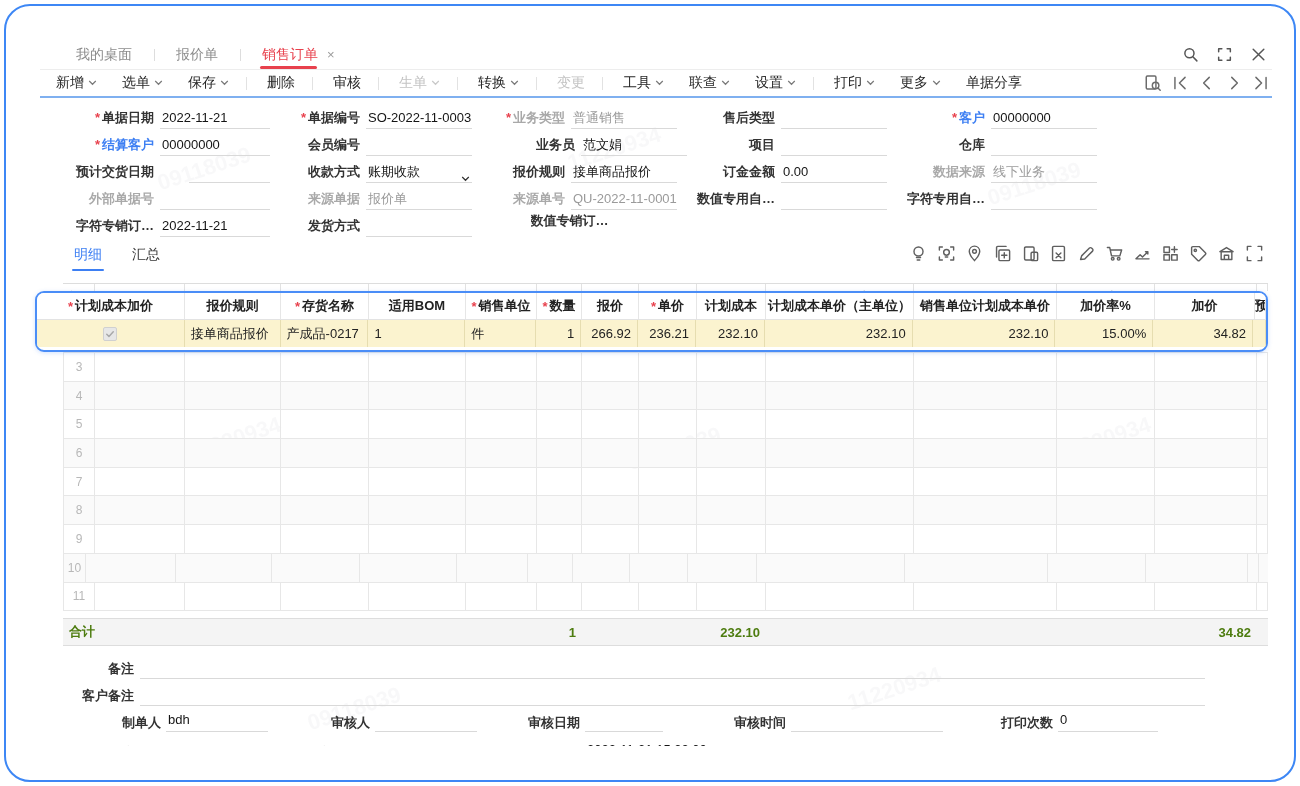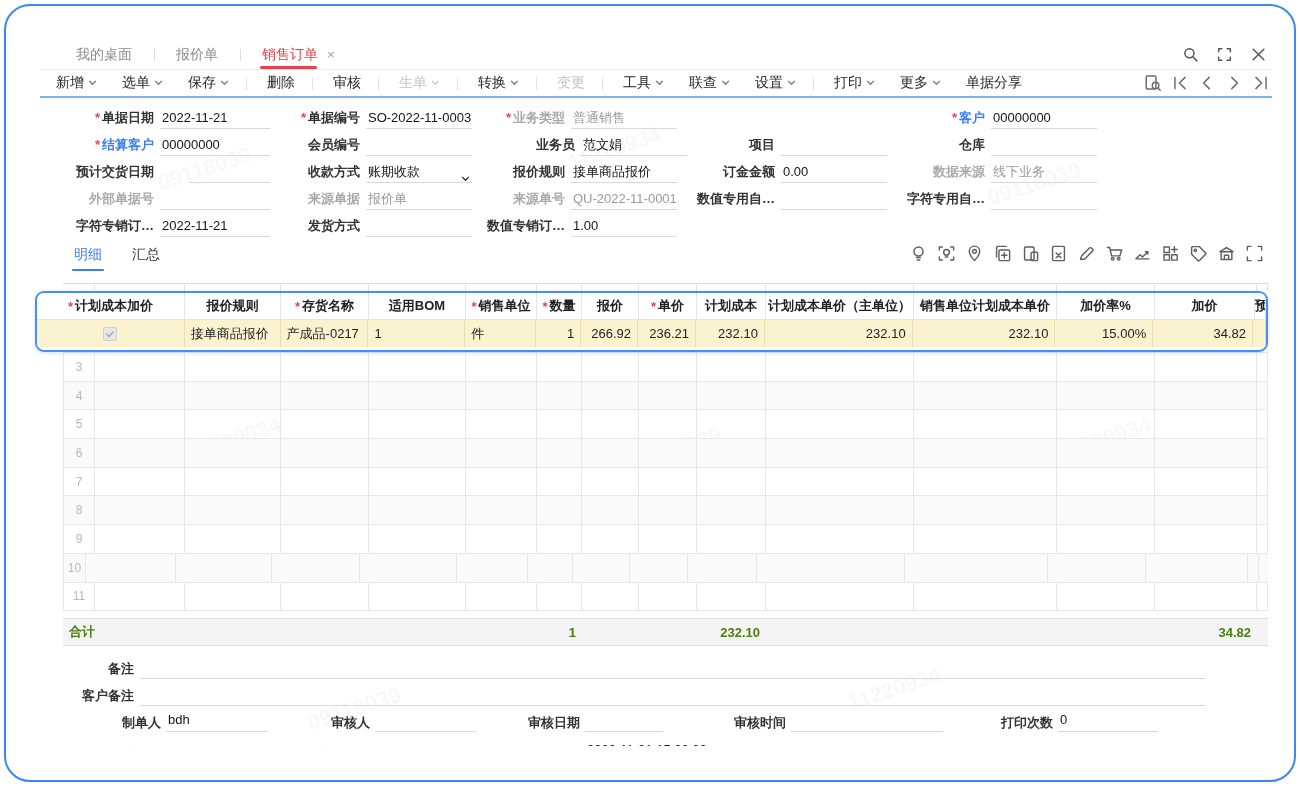--- a/index.html
+++ b/index.html
@@ -321,23 +321,27 @@
           <div class="f-value"><span>范文娟</span></div>
         </div>
         <div class="f-field" style="left: 428px; top: 58px; width: 209px;">
           <div class="f-label" style="flex: 0 0 103px;"><span>报价规则</span></div>
           <div class="f-value"><span>接单商品报价</span></div>
         </div>
         <div class="f-field" style="left: 428px; top: 85px; width: 209px;">
           <div class="f-label dis" style="flex: 0 0 103px;"><span>来源单号</span></div>
           <div class="f-value dis"><span>QU-2022-11-0001</span></div>
         </div>
-        <div class="f-field" style="left: 428px; top: 112px; width: 209px;">
+        <div class="f-field" style="left: 428px; top: 112px; width: 209px; flex-direction: column;">
           <div class="f-label" style="flex: 0 0 103px;"><span>数值专销订…</span></div>
           <div class="f-value"><span>1.00</span></div>
+        </div>
+        <div class="f-field" style="left: 638px; top: 4px; width: 209px;">
+          <div class="f-label" style="flex: 0 0 103px;"><span>售后类型</span></div>
+          <div class="f-value"><span></span></div>
         </div>
         <div class="f-field" style="left: 638px; top: 31px; width: 209px;">
           <div class="f-label" style="flex: 0 0 103px;"><span>项目</span></div>
           <div class="f-value"><span></span></div>
         </div>
         <div class="f-field" style="left: 638px; top: 58px; width: 209px;">
           <div class="f-label" style="flex: 0 0 103px;"><span>订金金额</span></div>
           <div class="f-value"><span>0.00</span></div>
         </div>
         <div class="f-field" style="left: 638px; top: 85px; width: 209px;">

